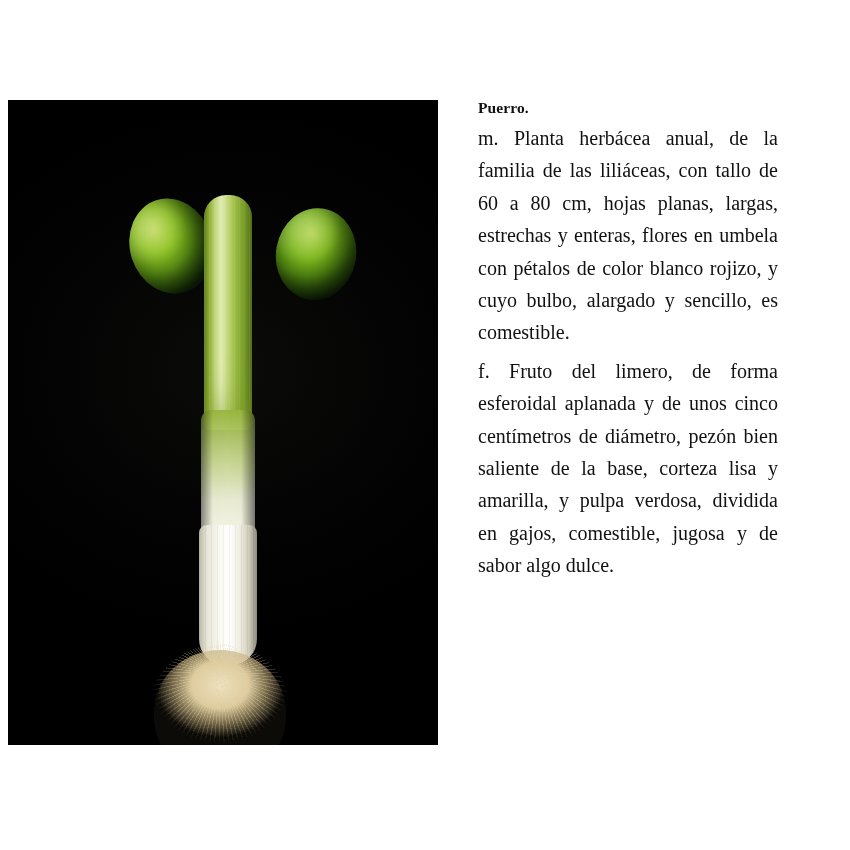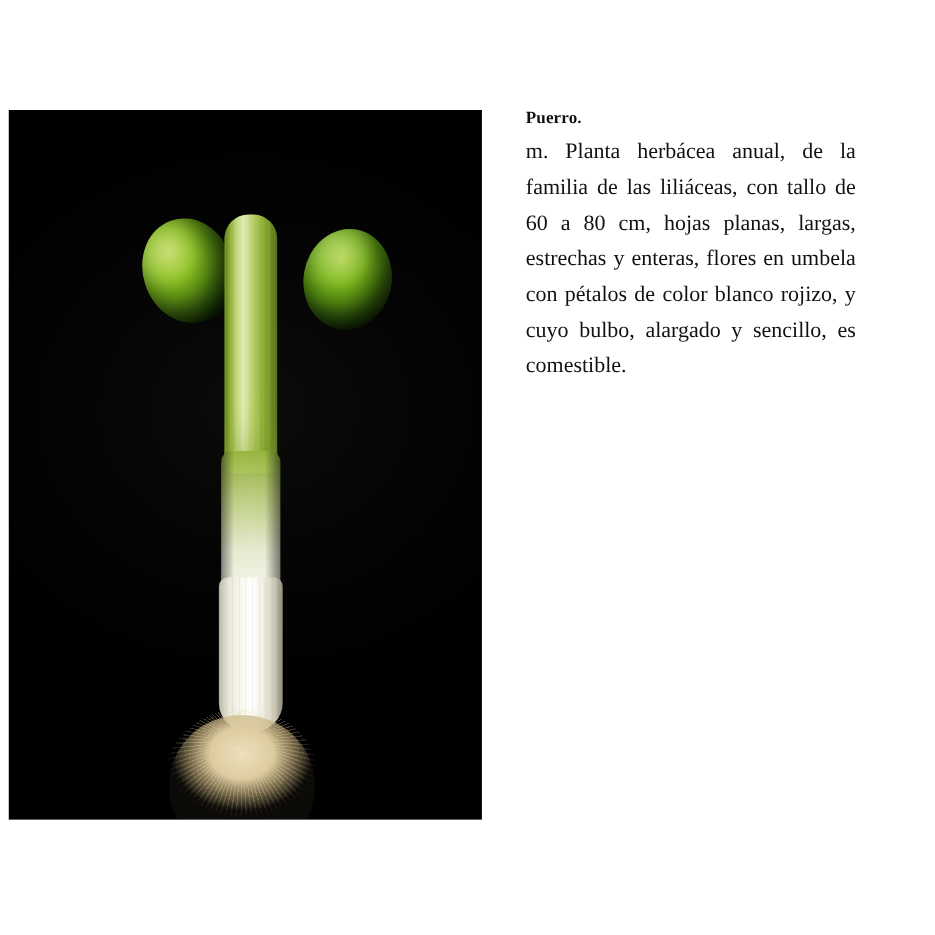--- a/index.html
+++ b/index.html
@@ -212,14 +212,15 @@
     </div>
   </div>
 </div>
 
 <div class="text-col">
   <div class="entry">
     <p class="headword">Puerro.</p>
     <p class="definition">m. Planta herbácea anual, de la familia de las liliáceas, con tallo de 60 a 80 cm, hojas planas, largas, estrechas y enteras, flores en umbela con pétalos de color blanco rojizo, y cuyo bulbo, alargado y sencillo, es comestible.</p>
   </div>
   <div class="entry">
+    <p class="definition">f. Fruto del limero, de forma esferoidal aplanada y de unos cinco centímetros de diámetro, pezón bien saliente de la base, corteza lisa y amarilla, y pulpa verdosa, dividida en gajos, comestible, jugosa y de sabor algo dulce.</p>
   </div>
 </div>
 
 </body></html>

